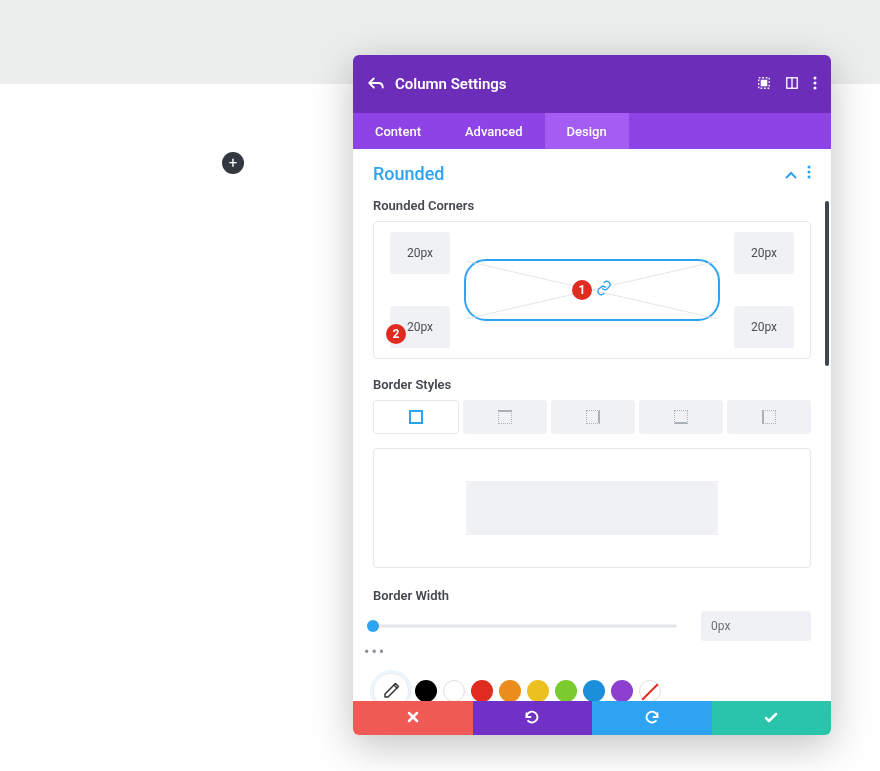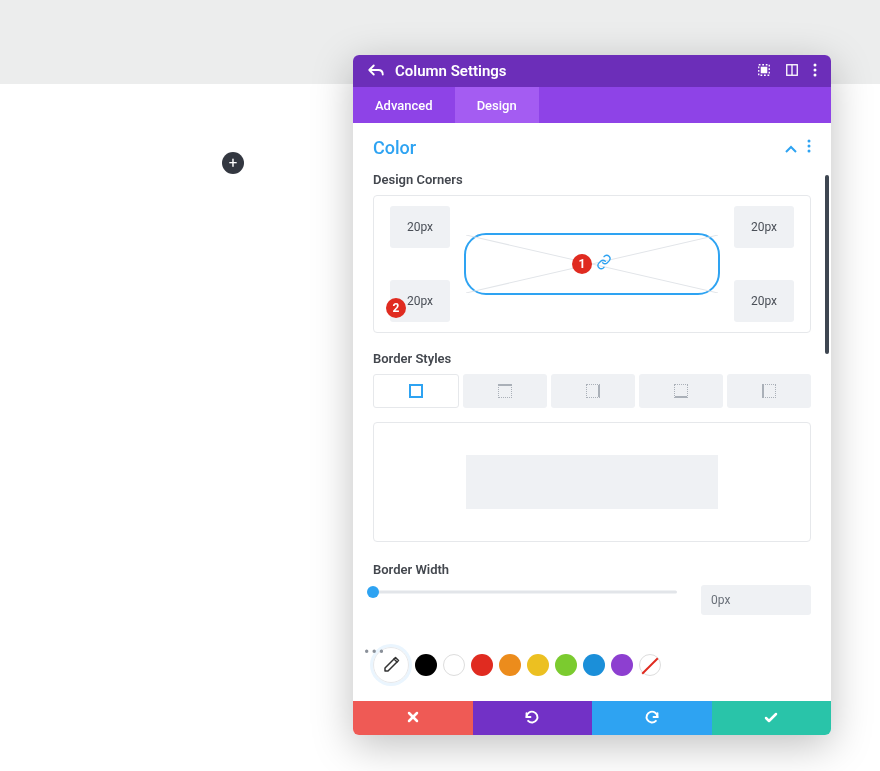--- a/index.html
+++ b/index.html
@@ -2,21 +2,21 @@
 <html><head>
 <meta charset="utf-8">
 <style>
   * { box-sizing: border-box; margin: 0; padding: 0; font-family: -apple-system, BlinkMacSystemFont, "Segoe UI", Roboto, Helvetica, Arial, sans-serif; }
   body { background: #fff; width: 880px; height: 771px; position: relative; overflow: hidden; }
   .top-band { position: absolute; top: 0; left: 0; right: 0; height: 84px; background: #eceded; }
   .add-btn { position: absolute; top: 152px; left: 222px; width: 22px; height: 22px; border-radius: 50%; background: #333740; color: #fff; display: flex; align-items: center; justify-content: center; font-size: 15px; cursor: pointer; }
 
   .panel { position: absolute; top: 55px; left: 353px; width: 478px; height: 680px; background: #fff; box-shadow: 0 10px 40px rgba(0,0,0,0.25); border-radius: 6px; overflow: hidden; display: flex; flex-direction: column; }
 
-  .panel-header { background: #6C2EB9; height: 32px; display: flex; align-items: center; padding: 8px 14px; color: #fff; }
+  .panel-header { background: #6C2EB9; height: 58px; display: flex; align-items: center; padding: 8px 14px; color: #fff; }
   .panel-header .back { margin-right: 10px; cursor: pointer; }
   .panel-title { font-size: 15px; font-weight: 600; flex: 1; }
   .panel-header .hicon { margin-left: 14px; cursor: pointer; }
 
   .tabs { background: #8E43E7; height: 36px; display: flex; align-items: stretch; color: #fff; font-size: 13px; }
   .tab { padding: 0 22px; display: flex; align-items: center; cursor: pointer; font-weight: 500; }
   .tab.active { background: #A45CF2; }
 
   .body { flex: 1; overflow: hidden; position: relative; }
   .scroll { position: absolute; inset: 0; overflow-y: auto; padding: 14px 20px 10px 20px; }
@@ -44,21 +44,21 @@
   .style-sq { width: 14px; height: 14px; }
   .sq-solid { border: 2px solid #2EA3F2; }
   .sq-top { border: 1px dotted #aab0b8; border-top: 2px solid #aab0b8; }
   .sq-right { border: 1px dotted #aab0b8; border-right: 2px solid #aab0b8; }
   .sq-bottom { border: 1px dotted #aab0b8; border-bottom: 2px solid #aab0b8; }
   .sq-left { border: 1px dotted #aab0b8; border-left: 2px solid #aab0b8; }
 
   .big-preview { border: 1px solid #E6E8EB; border-radius: 4px; height: 120px; display: flex; align-items: center; justify-content: center; margin-bottom: 20px; }
   .big-inner { width: 58%; height: 54px; background: #EFF1F4; }
 
-  .slider-row { display: flex; align-items: flex-start; gap: 24px; margin-bottom: 32px; }
+  .slider-row { display: flex; align-items: center; gap: 24px; margin-bottom: 32px; }
   .slider { flex: 1; position: relative; height: 14px; }
   .track { position: absolute; top: 50%; left: 0; right: 0; height: 3px; background: #E2E5E9; transform: translateY(-50%); border-radius: 2px; }
   .thumb { position: absolute; left: 0; top: 50%; transform: translate(-50%,-50%); width: 12px; height: 12px; border-radius: 50%; background: #2EA3F2; cursor: grab; }
   .wval { width: 110px; height: 30px; background: #EFF1F4; display: flex; align-items: center; padding: 0 10px; font-size: 12px; color: #6a7079; border-radius: 3px; }
 
   .colors-row { display: flex; align-items: center; gap: 6px; }
   .picker { width: 36px; height: 36px; border: 1px solid #E6E8EB; border-radius: 50%; display: flex; align-items: center; justify-content: center; box-shadow: 0 0 0 3px #EAF5FE; cursor: pointer; }
   .swatch { width: 22px; height: 22px; border-radius: 50%; cursor: pointer; }
   .sw-border { border: 1px solid #ddd; }
   .sw-none { background: #fff; border: 1px solid #ddd; position: relative; }
@@ -109,44 +109,45 @@
     <span class="hicon">
       <svg width="4" height="14" viewBox="0 0 4 14" fill="#fff">
           <circle cx="2" cy="2" r="1.5"></circle>
           <circle cx="2" cy="7" r="1.5"></circle>
           <circle cx="2" cy="12" r="1.5"></circle>
         </svg>
     </span>
   </div>
 
   <div class="tabs">
+    <div class="tab">Content</div>
     <div class="tab">Advanced</div>
     <div class="tab active">Design</div>
   </div>
 
   <div class="body">
     <div class="scroll">
 
       <div class="section-hdr">
-        <div class="section-title">Color</div>
+        <div class="section-title">Rounded</div>
         <span class="chev">
           <svg width="12" height="8" viewBox="0 0 12 8" fill="none" stroke="#2EA3F2" stroke-width="2">
               <path d="M1 7 L6 2 L11 7"></path>
             </svg>
         </span>
         <span class="dots">
           <svg width="4" height="14" viewBox="0 0 4 14" fill="#2EA3F2">
               <circle cx="2" cy="2" r="1.5"></circle>
               <circle cx="2" cy="7" r="1.5"></circle>
               <circle cx="2" cy="12" r="1.5"></circle>
             </svg>
         </span>
       </div>
 
-      <div class="label">Design Corners</div>
+      <div class="label">Rounded Corners</div>
 
       <div class="corners-box">
         <div class="corners-grid">
           <div class="cval" style="grid-column:1;grid-row:1">20px</div>
           <div class="cval" style="grid-column:3;grid-row:1">20px</div>
           <div class="preview">
             <svg class="x" viewBox="0 0 100 30" preserveAspectRatio="none">
                 <line x1="0" y1="0" x2="100" y2="30" stroke="#E2E5E9" stroke-width="0.5"></line>
                 <line x1="100" y1="0" x2="0" y2="30" stroke="#E2E5E9" stroke-width="0.5"></line>
               </svg>

